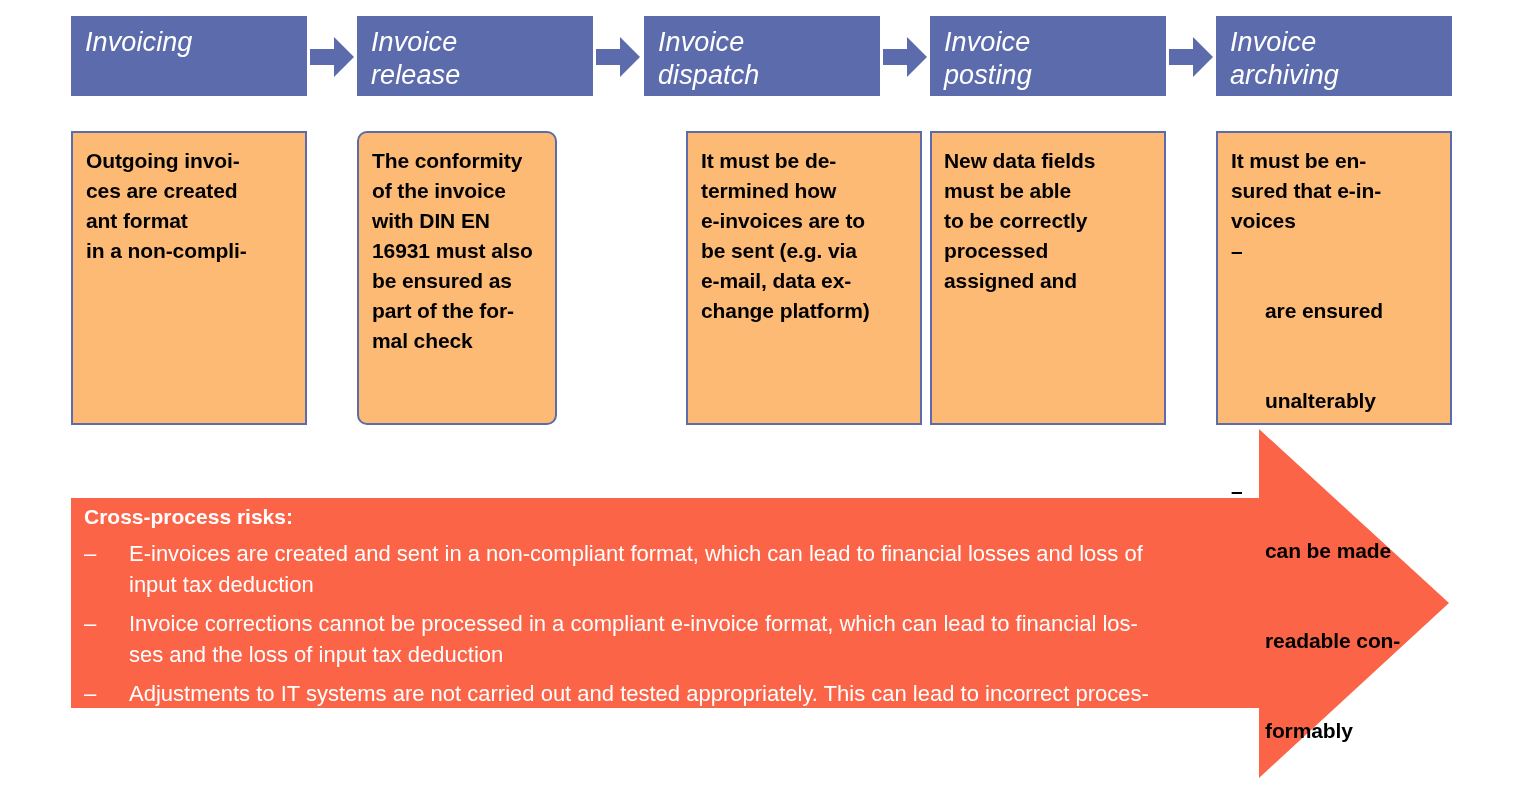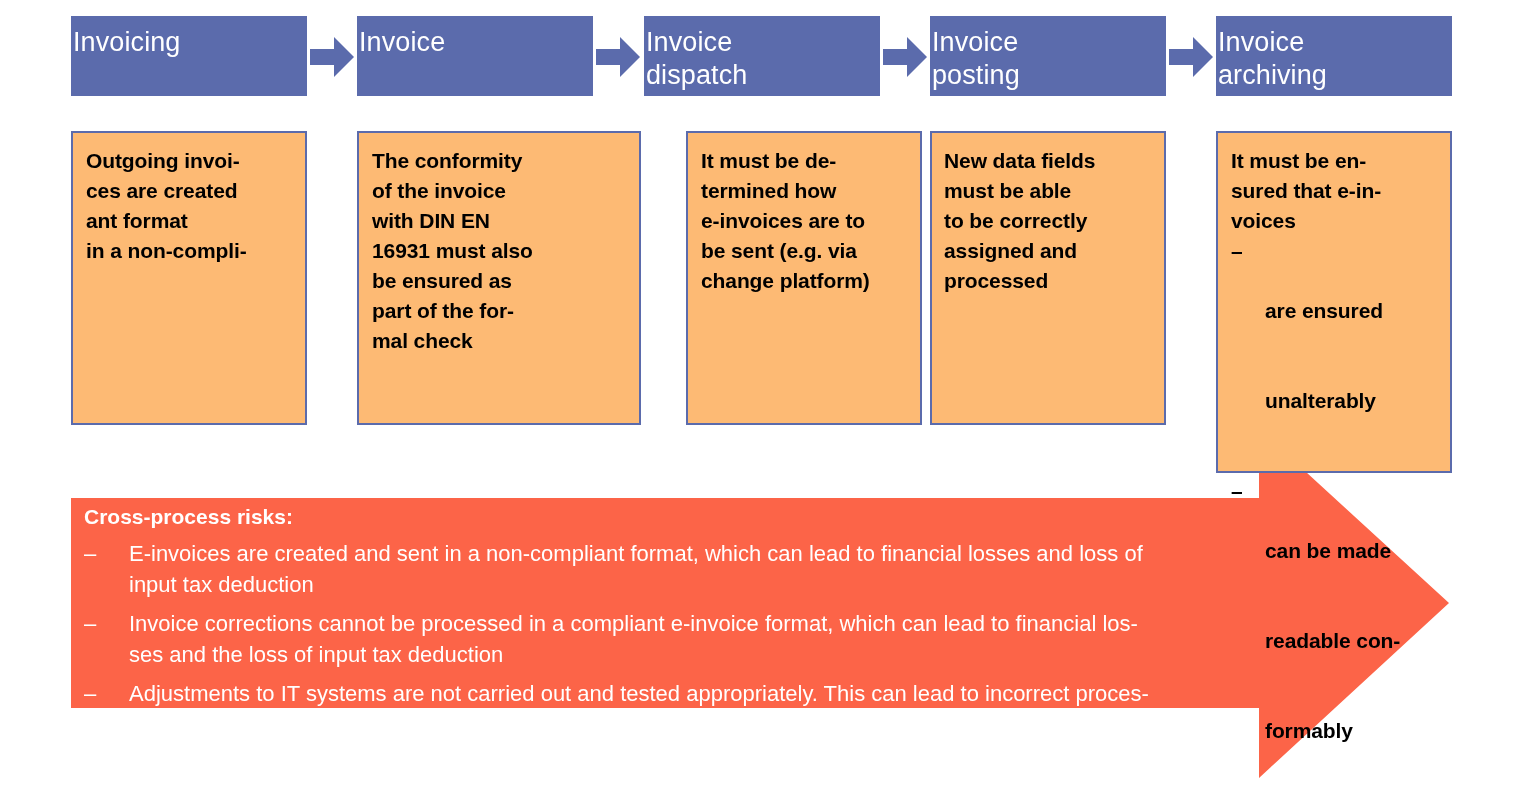--- a/index.html
+++ b/index.html
@@ -20,22 +20,23 @@
 
   
   .stage-header {
     position: absolute;
     box-sizing: border-box;
     background: #5b6bac;
     color: #ffffff;
     font-size: 27px;
     line-height: 1.24;
     font-weight: 400;
-    padding: 10px 0 0 2px;
+    padding: 10px 0 0 14px;
     letter-spacing: .1px;
+    font-style: italic;
   }
   .stage-header .hdr-line { display: block; white-space: pre; }
 
   
   .connector {
     position: absolute;
     width: 44px;
     height: 40px;
   }
   .connector svg { display: block; }
@@ -126,20 +127,21 @@
   <svg id="risk-arrow-shape" viewBox="0 0 1523 792" xmlns="http://www.w3.org/2000/svg">
     <polygon points="71,498 1259,498 1259,429 1449,603 1259,778 1259,708 71,708" fill="#fc6448"></polygon>
   </svg>
 
   <div class="stage-header" style="left:71px; top:16px; width:236px; height:80px;">
     <span class="hdr-line">Invoicing</span>
   </div>
 
   <div class="stage-header" style="left:357px; top:16px; width:236px; height:80px;">
     <span class="hdr-line">Invoice</span>
+    <span class="hdr-line">release</span>
   </div>
 
   <div class="stage-header" style="left:644px; top:16px; width:236px; height:80px;">
     <span class="hdr-line">Invoice</span>
     <span class="hdr-line">dispatch</span>
   </div>
 
   <div class="stage-header" style="left:930px; top:16px; width:236px; height:80px;">
     <span class="hdr-line">Invoice</span>
     <span class="hdr-line">posting</span>
@@ -171,47 +173,48 @@
     </svg>
   </div>
 
   <div class="detail-box" style="left:71px; top:131px; width:236px; height:294px;">
     <span class="dtl-line">Outgoing invoi-</span>
     <span class="dtl-line">ces are created</span>
     <span class="dtl-line">ant format</span>
     <span class="dtl-line">in a non-compli-</span>
   </div>
 
-  <div class="detail-box" style="left:357px; top:131px; width:284px; height:294px;">
+  <div class="detail-box" style="left:357px; top:131px; width:200px; height:294px;border-radius:10px;">
     <span class="dtl-line">The conformity</span>
     <span class="dtl-line">of the invoice</span>
     <span class="dtl-line">with DIN EN</span>
     <span class="dtl-line">16931 must also</span>
     <span class="dtl-line">be ensured as</span>
     <span class="dtl-line">part of the for-</span>
     <span class="dtl-line">mal check</span>
   </div>
 
   <div class="detail-box" style="left:644px; top:131px; width:236px; height:294px;margin-left:42px;">
     <span class="dtl-line">It must be de-</span>
     <span class="dtl-line">termined how</span>
     <span class="dtl-line">e-invoices are to</span>
     <span class="dtl-line">be sent (e.g. via</span>
+    <span class="dtl-line">e-mail, data ex-</span>
     <span class="dtl-line">change platform)</span>
   </div>
 
   <div class="detail-box" style="left:930px; top:131px; width:236px; height:294px;padding-left:12px;">
     <span class="dtl-line">New data fields</span>
     <span class="dtl-line">must be able</span>
     <span class="dtl-line">to be correctly</span>
+    <span class="dtl-line">processed</span>
     <span class="dtl-line">assigned and</span>
-    <span class="dtl-line">processed</span>
-  </div>
-
-  <div class="detail-box" style="left:1216px; top:131px; width:236px; height:342px;">
+  </div>
+
+  <div class="detail-box" style="left:1216px; top:131px; width:236px; height:294px;">
     <span class="dtl-line">It must be en-</span>
     <span class="dtl-line">sured that e-in-</span>
     <span class="dtl-line">voices</span>
 
     <div class="bullet-row">
       <span class="bullet-mark">–</span>
       <span class="bullet-text">
         <span class="dtl-line">are ensured</span>
         <span class="dtl-line">unalterably</span>
       </span>

